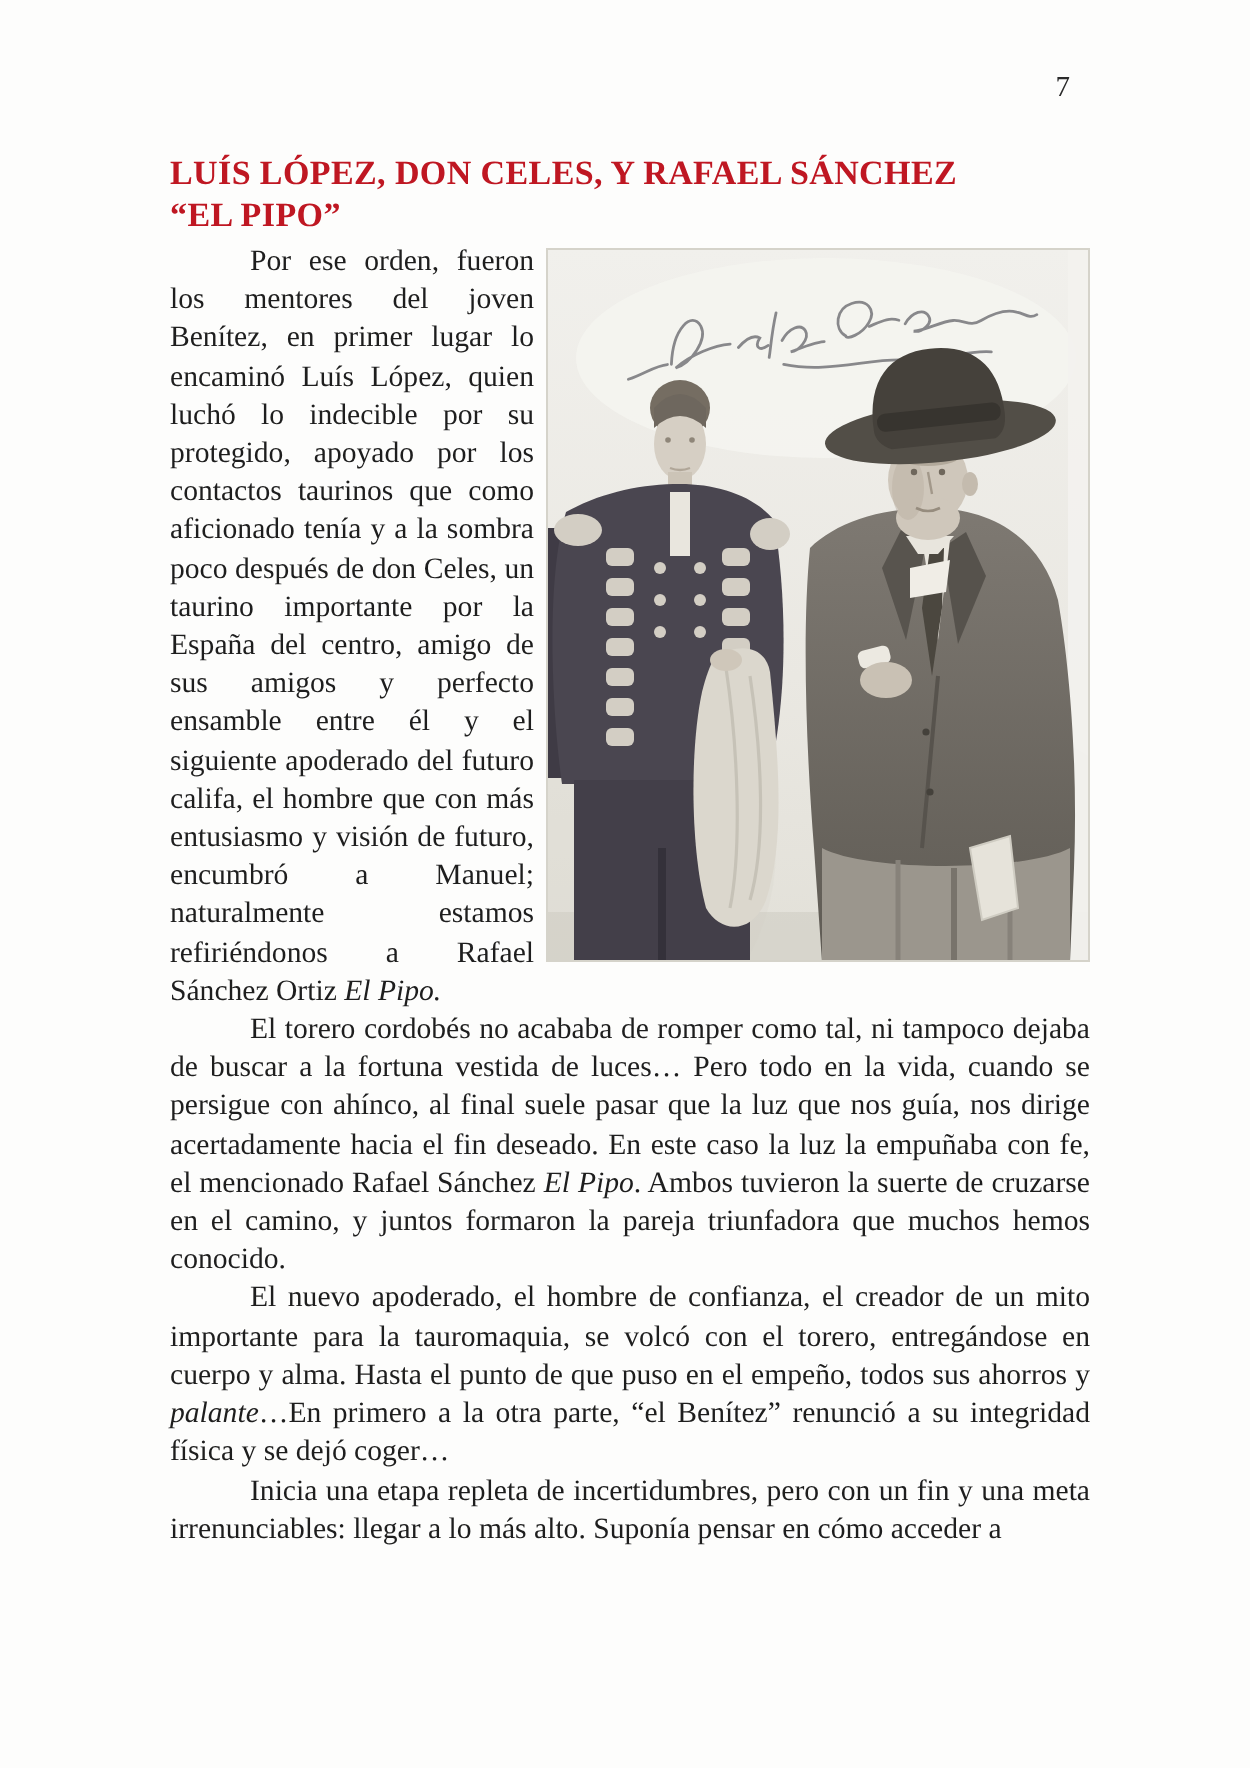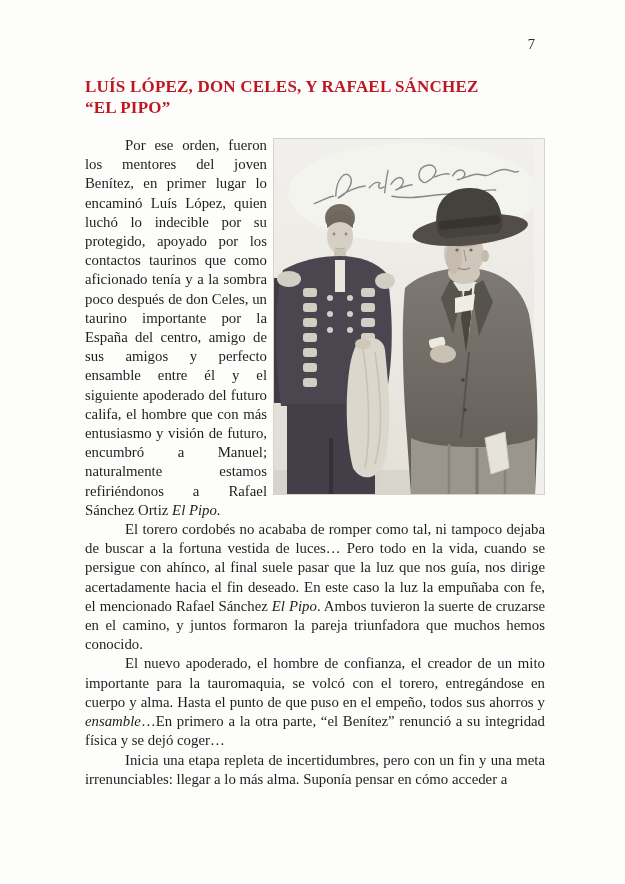--- a/index.html
+++ b/index.html
@@ -28,21 +28,21 @@
     color: var(--title-color, #bf1722);
     font-weight: bold;
   }
   .title-line {
     display: block;
     font-size: 17px;
     line-height: 21px;
     letter-spacing: 0.2px;
   }
   .body-text {
-    margin-top: 18px;
+    margin-top: 4px;
     font-size: 14.8px;
     line-height: 19.2px;
     text-align: justify;
   }
   .body-text p {
     margin: 0;
     text-indent: 40px;
   }
   .photo {
     float: right;
@@ -181,19 +181,19 @@
         </g>
 
         <rect x="0.5" y="0.5" width="271" height="356" fill="none" stroke="#d5d3ca" stroke-width="1"></rect>
       </svg>
     </figure>
 
     <p><span>Por ese orden, fueron los mentores del joven Benítez, en primer lugar lo encaminó Luís López, quien luchó lo indecible por su protegido, apoyado por los contactos taurinos que como aficionado tenía y a la sombra poco después de don Celes, un taurino importante por la España del centro, amigo de sus amigos y perfecto ensamble entre él y el siguiente apoderado del futuro califa, el hombre que con más entusiasmo y visión de futuro, encumbró a Manuel; naturalmente estamos refiriéndonos a Rafael Sánchez Ortiz </span><span class="it">El Pipo.</span></p>
 
     <p><span>El torero cordobés no acababa de romper como tal,  ni tampoco dejaba de buscar a la fortuna vestida de luces… Pero todo en la vida, cuando se persigue  con ahínco, al final suele pasar que la luz que nos guía, nos dirige acertadamente hacia el fin deseado. En este caso la luz la empuñaba con fe, el mencionado Rafael Sánchez  </span><span class="it">El Pipo</span><span>. Ambos tuvieron la suerte de cruzarse en el camino, y juntos formaron la pareja triunfadora que muchos hemos conocido.</span></p>
 
-    <p><span>El nuevo apoderado, el hombre de confianza, el creador de un mito importante para la tauromaquia,  se volcó con el torero, entregándose en cuerpo y alma. Hasta el punto de que puso en el empeño, todos sus ahorros y </span><span class="it">ensamble</span><span>…En primero a la otra parte, “el Benítez” renunció a su integridad física y se dejó coger…</span></p>
+    <p><span>El nuevo apoderado, el hombre de confianza, el creador de un mito importante para la tauromaquia,  se volcó con el torero, entregándose en cuerpo y alma. Hasta el punto de que puso en el empeño, todos sus ahorros y </span><span class="it">palante</span><span>…En primero a la otra parte, “el Benítez” renunció a su integridad física y se dejó coger…</span></p>
 
 
-    <p><span>Inicia una etapa repleta de incertidumbres, pero con un fin y una meta irrenunciables: llegar a lo más alma. Suponía pensar en cómo acceder a</span></p>
+    <p><span>Inicia una etapa repleta de incertidumbres, pero con un fin y una meta irrenunciables: llegar a lo más alto. Suponía pensar en cómo acceder a</span></p>
 
   </section>
 </main>
 
 </body></html>

